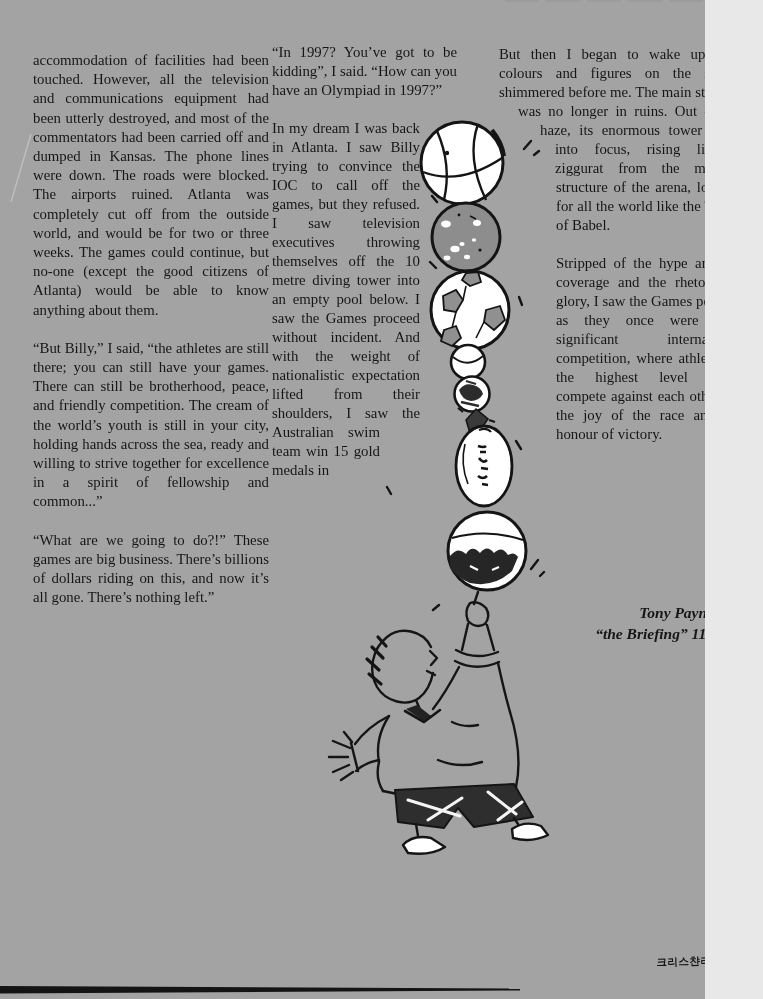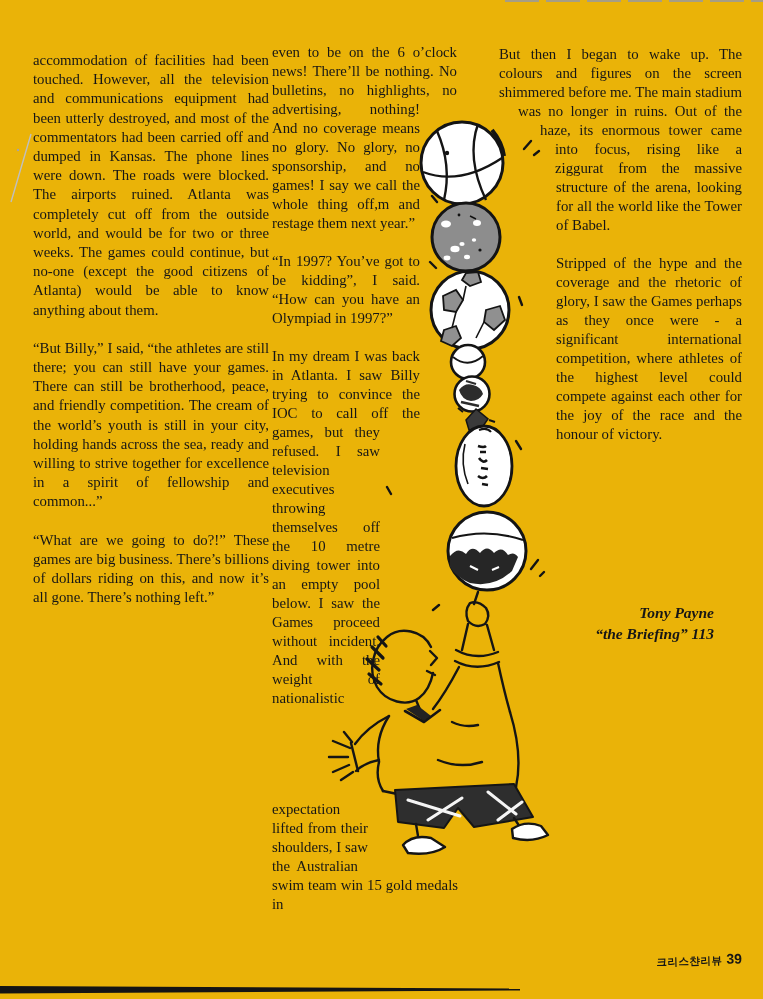--- a/index.html
+++ b/index.html
@@ -1,18 +1,18 @@
 <!DOCTYPE html>
 <html><head>
 <meta charset="utf-8">
 <style>
   html,body{margin:0;padding:0;background:#e8e8e8;}
   .page{
-    position:relative; width:763px; height:999px; overflow:hidden;
-    background:#eab308; color:#161616;
+    position:relative; width:705px; height:999px; overflow:hidden;
+    background:#a3a3a3; color:#161616;
     font-family:"Liberation Serif","DejaVu Serif",serif;
   }
   .col{position:absolute; text-align:justify; font-size:14.8px; line-height:19.2px;}
   .col p{margin:0 0 19px 0;}
   #col2,#col3{line-height:19px;}
   .fr{float:right; clear:right;}
   .fl{float:left; clear:left;}
   .attribution{
     position:absolute; left:498px; top:602px; width:216px;
     text-align:right; font-style:italic; font-weight:600;
@@ -53,21 +53,20 @@
   </div>
 
   <div class="col" id="col2" style="left:272px; top:43px; width:186px;">
     <div class="fr" style="width:1px;height:57px"></div>
     <div class="fr" style="width:38px;height:310px"></div>
     <div class="fr" style="width:20px;height:200px"></div>
     <div class="fr" style="width:78px;height:114px"></div>
     <div class="fr" style="width:120px;height:76px"></div>
     <div class="fr" style="width:90px;height:57px"></div>
     <div class="fr" style="width:100px;height:19px"></div>
-    <p>even to be on the 6 o’clock news! There’ll be nothing.  No bulletins, no highlights, no advertising, nothing! And no coverage means no glory.  No glory, no sponsorship, and no games!  I say we call the whole thing off,m and restage them next year.”</p>
     <p>“In 1997?  You’ve got to be kidding”, I said. “How can you have an Olympiad in 1997?”</p>
     <p>In my dream I was back in Atlanta.  I saw Billy trying to convince the IOC to call off the games, but they refused.  I saw television executives throwing themselves off the 10 metre diving tower into an empty pool below. I saw the Games proceed without incident. And with the weight of nationalistic expectation lifted from their shoulders, I saw the Australian swim team win 15 gold medals in</p>
   </div>
 
   <div class="col" id="col3" style="left:498px; top:45px; width:244px;">
     <div class="fl" style="width:1px;height:57px"></div>
     <div class="fl" style="width:20px;height:19px"></div>
     <div class="fl" style="width:42px;height:19px"></div>
     <div class="fl" style="width:57px;height:38px"></div>
     <div class="fl" style="width:55px;height:38px"></div>

